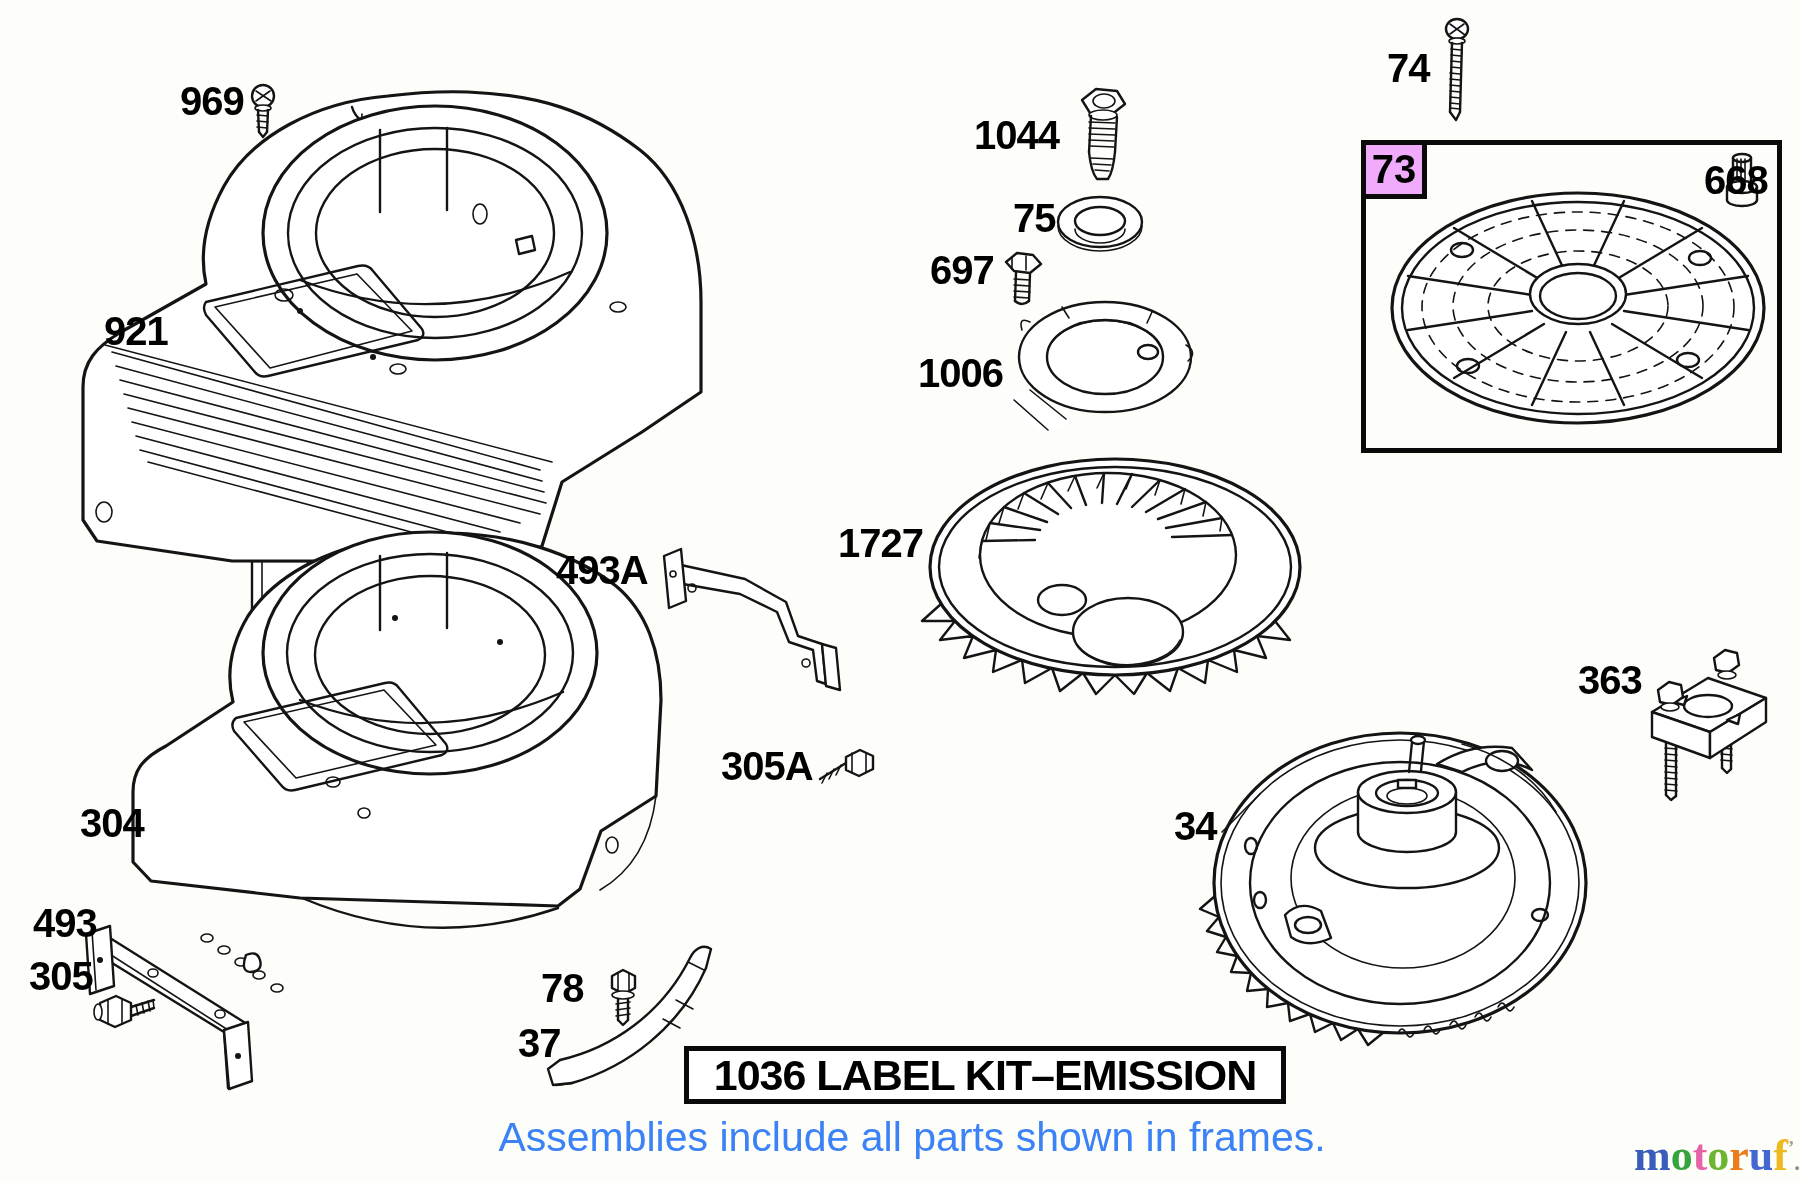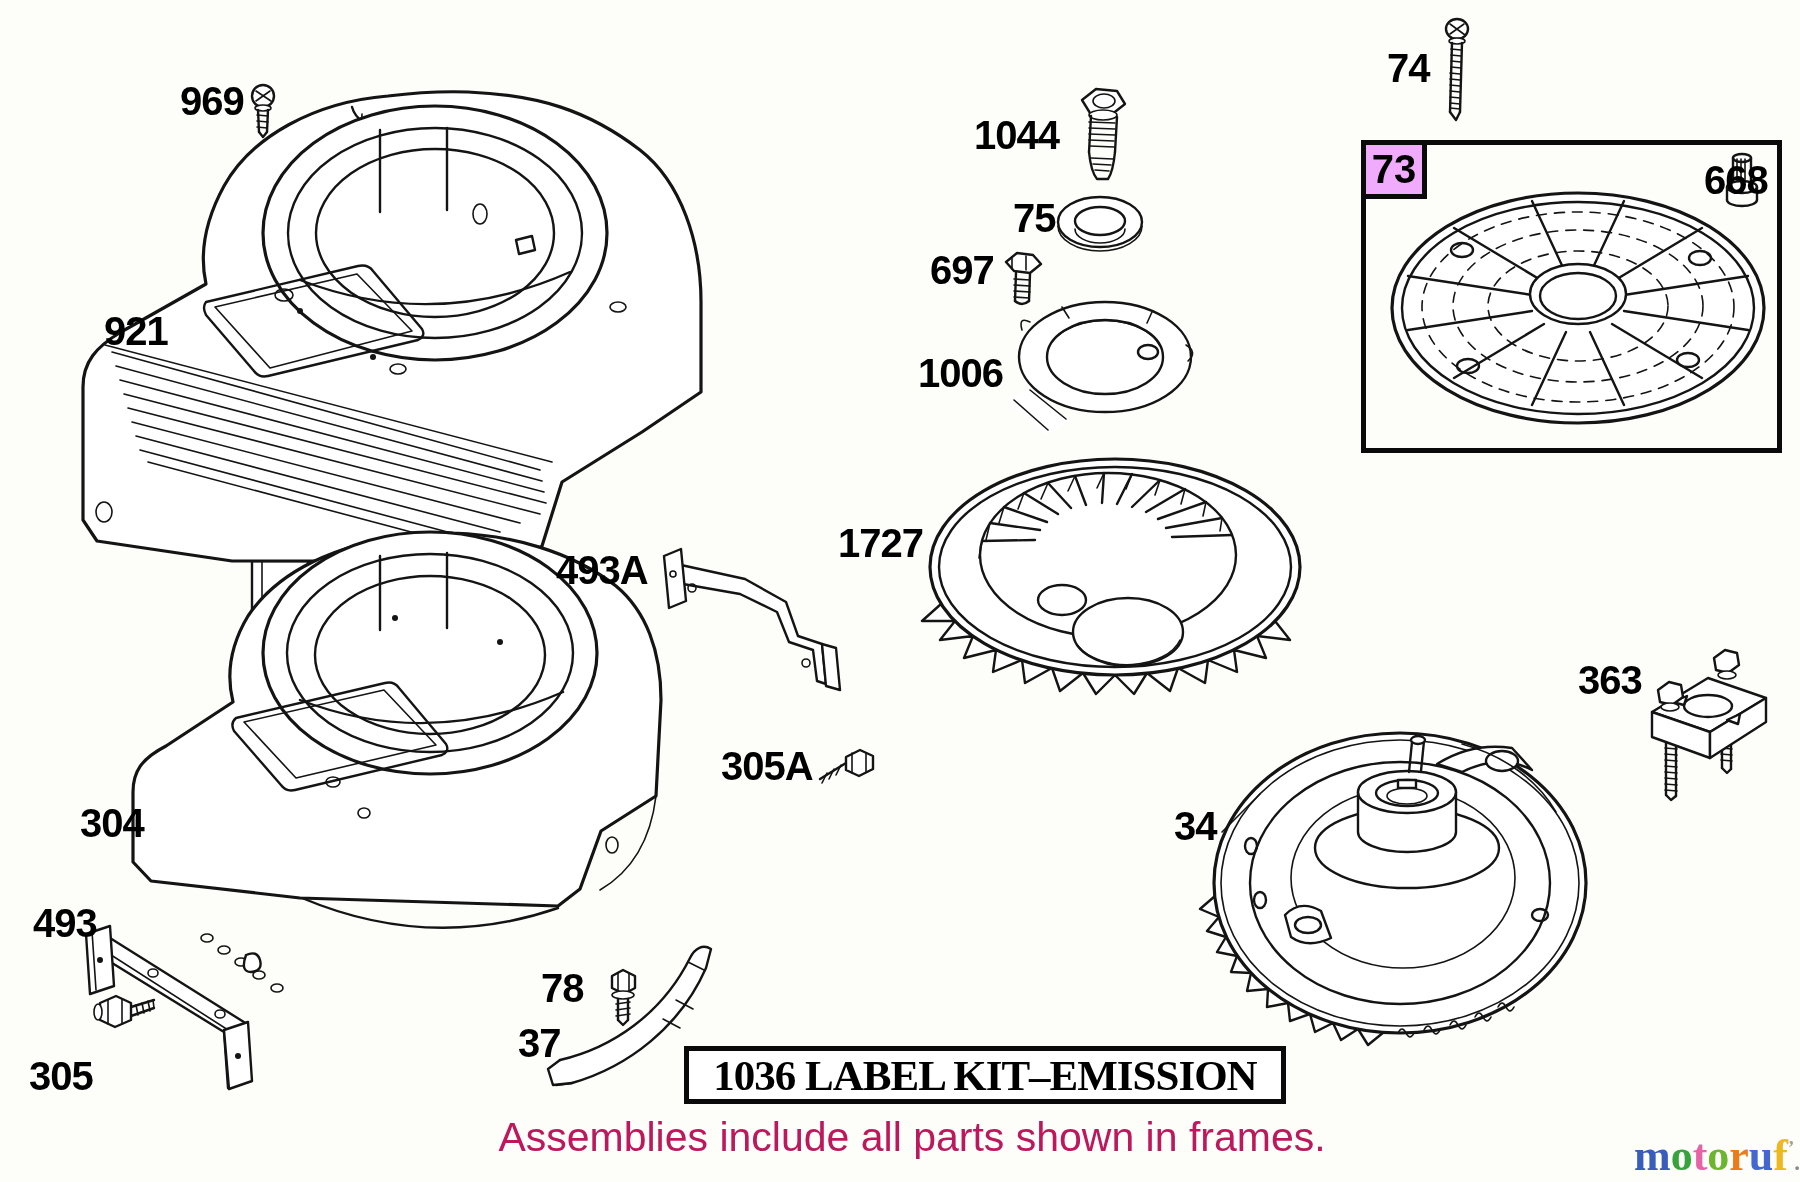--- a/index.html
+++ b/index.html
@@ -25,25 +25,25 @@
   .frame-73-corner{
     position:absolute;left:1361px;top:140px;width:66px;height:59px;
     border:5px solid #0a0a0a;box-sizing:border-box;background:#f0abfc;
     display:flex;align-items:center;justify-content:center;
     font-weight:bold;font-size:40px;color:#000;
   }
   .emission-box{
     position:absolute;left:684px;top:1046px;width:602px;height:58px;
     border:5px solid #0a0a0a;box-sizing:border-box;background:#fff;
     display:flex;align-items:center;justify-content:center;
-    font-weight:bold;font-size:43px;letter-spacing:-1px;color:#000;white-space:nowrap;font-family:Liberation Serif, serif;
+    font-weight:bold;font-size:43px;letter-spacing:-1px;color:#000;white-space:nowrap;
   }
   .footer-note{
     position:absolute;left:412px;top:1114px;width:1000px;text-align:center;
-    font-size:41px;color:#be185d;white-space:nowrap;
+    font-size:41px;color:#3b82f6;white-space:nowrap;
   }
   .watermark{
     position:absolute;left:1634px;top:1134px;
     font-family:"Liberation Serif",serif;font-weight:bold;font-size:44px;
     line-height:1;white-space:nowrap;
   }
   .watermark .tick{font-size:19px;color:#a0a08a;vertical-align:16px;}
   .watermark .suffix{font-size:23px;color:#8b8b8b;font-weight:bold;}
 </style>
 </head>
@@ -296,21 +296,21 @@
   <div class="part-label" style="left:1013px;top:198px">75</div>
   <div class="part-label" style="left:930px;top:250px">697</div>
   <div class="part-label" style="left:918px;top:353px">1006</div>
   <div class="part-label" style="left:838px;top:523px">1727</div>
   <div class="part-label" style="left:1387px;top:48px">74</div>
   <div class="part-label" style="left:1704px;top:160px">668</div>
   <div class="part-label" style="left:556px;top:550px">493A</div>
   <div class="part-label" style="left:721px;top:746px">305A</div>
   <div class="part-label" style="left:80px;top:803px">304</div>
   <div class="part-label" style="left:33px;top:903px">493</div>
-  <div class="part-label" style="left:29px;top:1056px">305</div>
+  <div class="part-label" style="left:29px;top:956px">305</div>
   <div class="part-label" style="left:541px;top:968px">78</div>
   <div class="part-label" style="left:518px;top:1023px">37</div>
   <div class="part-label" style="left:1578px;top:660px">363</div>
   <div class="part-label" style="left:1174px;top:806px">34</div>
 
   <div class="footer-note">Assemblies include all parts shown in frames.</div>
 
   <div class="watermark">
     <span id="wm-letters"><span style="color: rgb(58, 93, 187);">m</span><span style="color: rgb(54, 163, 60);">o</span><span style="color: rgb(231, 99, 168);">t</span><span style="color: rgb(108, 181, 47);">o</span><span style="color: rgb(234, 124, 28);">r</span><span style="color: rgb(68, 103, 207);">u</span><span style="color: rgb(237, 185, 31);">f</span></span><span class="tick" id="wm-tick">’</span><span class="suffix" id="wm-suffix">.de</span>
   </div>

